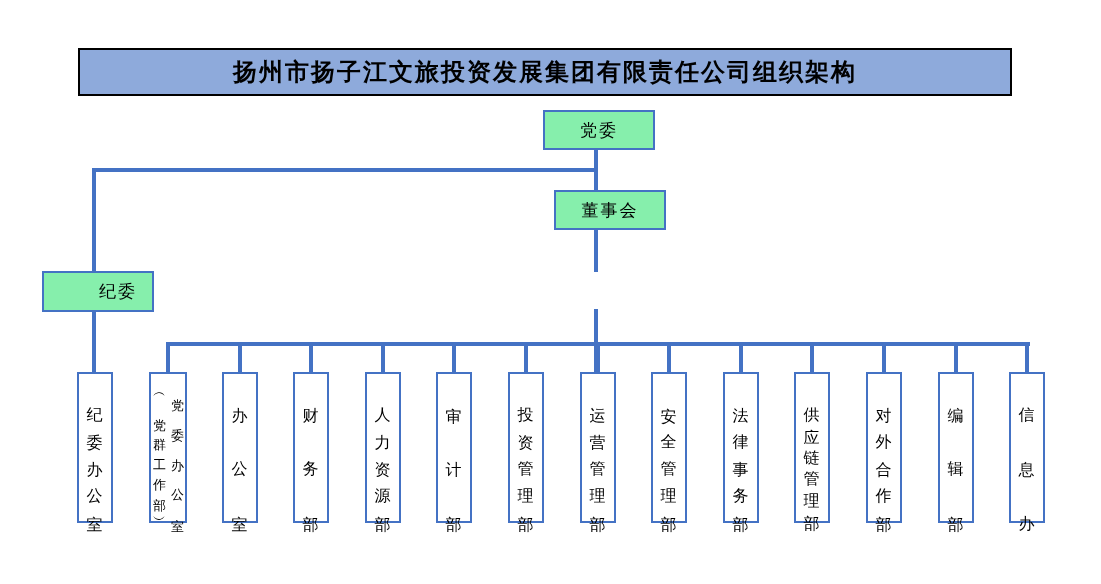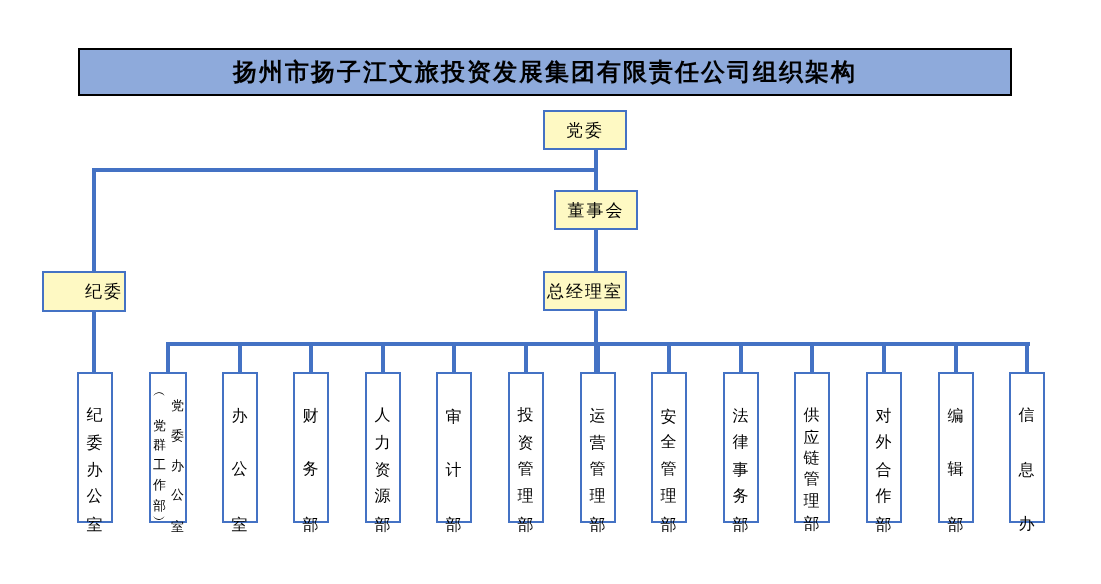--- a/index.html
+++ b/index.html
@@ -29,22 +29,22 @@
     align-items: center;
     justify-content: center;
     font-size: 24px;
     font-weight: bold;
     letter-spacing: 2px;
     white-space: nowrap;
     margin-top: 8px;
   }
   .hbox {
     position: absolute;
-    width: 84px; height: 40px;
-    background: #fef9c3;
+    width: 112px; height: 40px;
+    background: #86efac;
     border: 2.5px solid var(--accent);
     display: flex;
     align-items: center;
     justify-content: center;
     font-size: 17px;
     letter-spacing: 2px;
   }
   .line {
     position: absolute;
     background: var(--accent);
@@ -88,21 +88,20 @@
 </style>
 </head>
 <body>
 
 <div class="canvas">
 
   <div class="title-bar">扬州市扬子江文旅投资发展集团有限责任公司组织架构</div>
 
   <div class="hbox" style="left:543px; top:110px;">党委</div>
   <div class="hbox" style="left:543px; top:190px;margin-left:11px;">董事会</div>
-  <div class="hbox" style="left:543px; top:271px;">总经理室</div>
   <div class="hbox" style="left:42px; top:271px; height:41px;padding-left:40px;">纪委</div>
 
   <div class="line" style="left:594px; top:148px; width:4px; height:43px;"></div>
   <div class="line" style="left:594px; top:228px; width:4px; height:44px;"></div>
   <div class="line" style="left:92px; top:168px; width:506px; height:4px;"></div>
   <div class="line" style="left:92px; top:168px; width:4px; height:104px;"></div>
   <div class="line" style="left:92px; top:310px; width:4px; height:63px;"></div>
   <div class="line" style="left:594px; top:309px; width:4px; height:64px;"></div>
   <div class="line" style="left:166px; top:342px; width:864px; height:4px;"></div>
 

